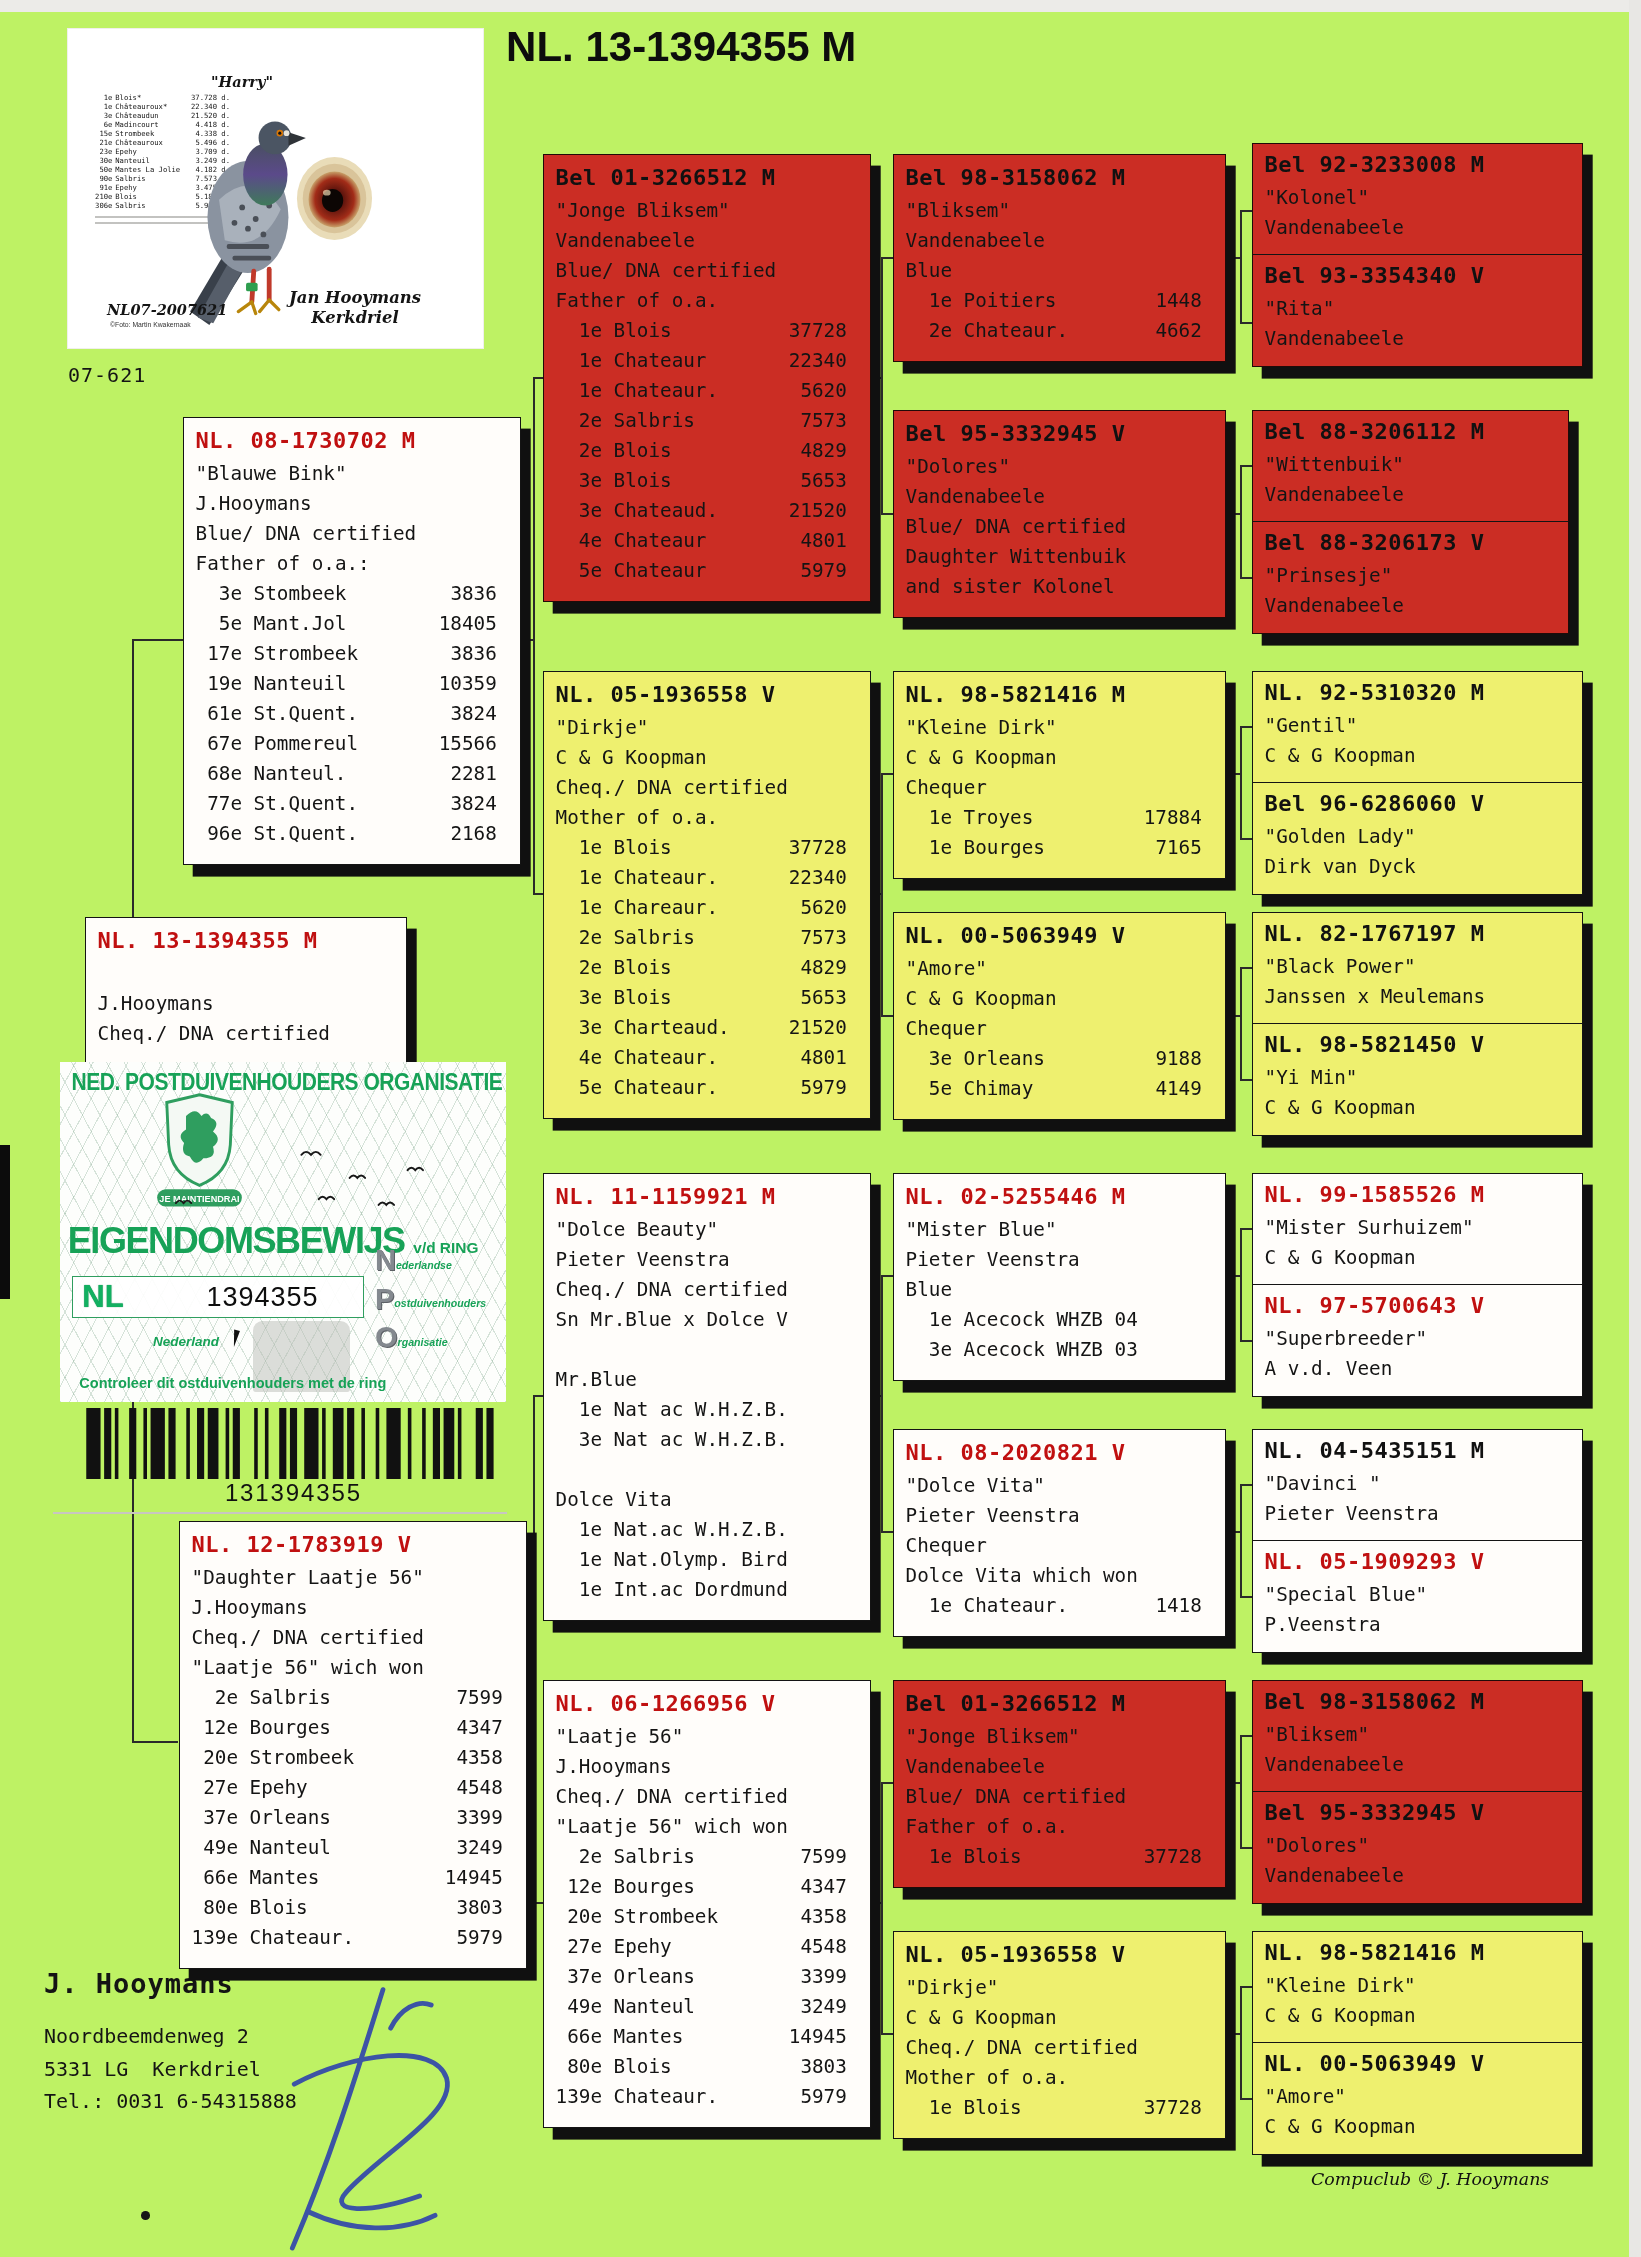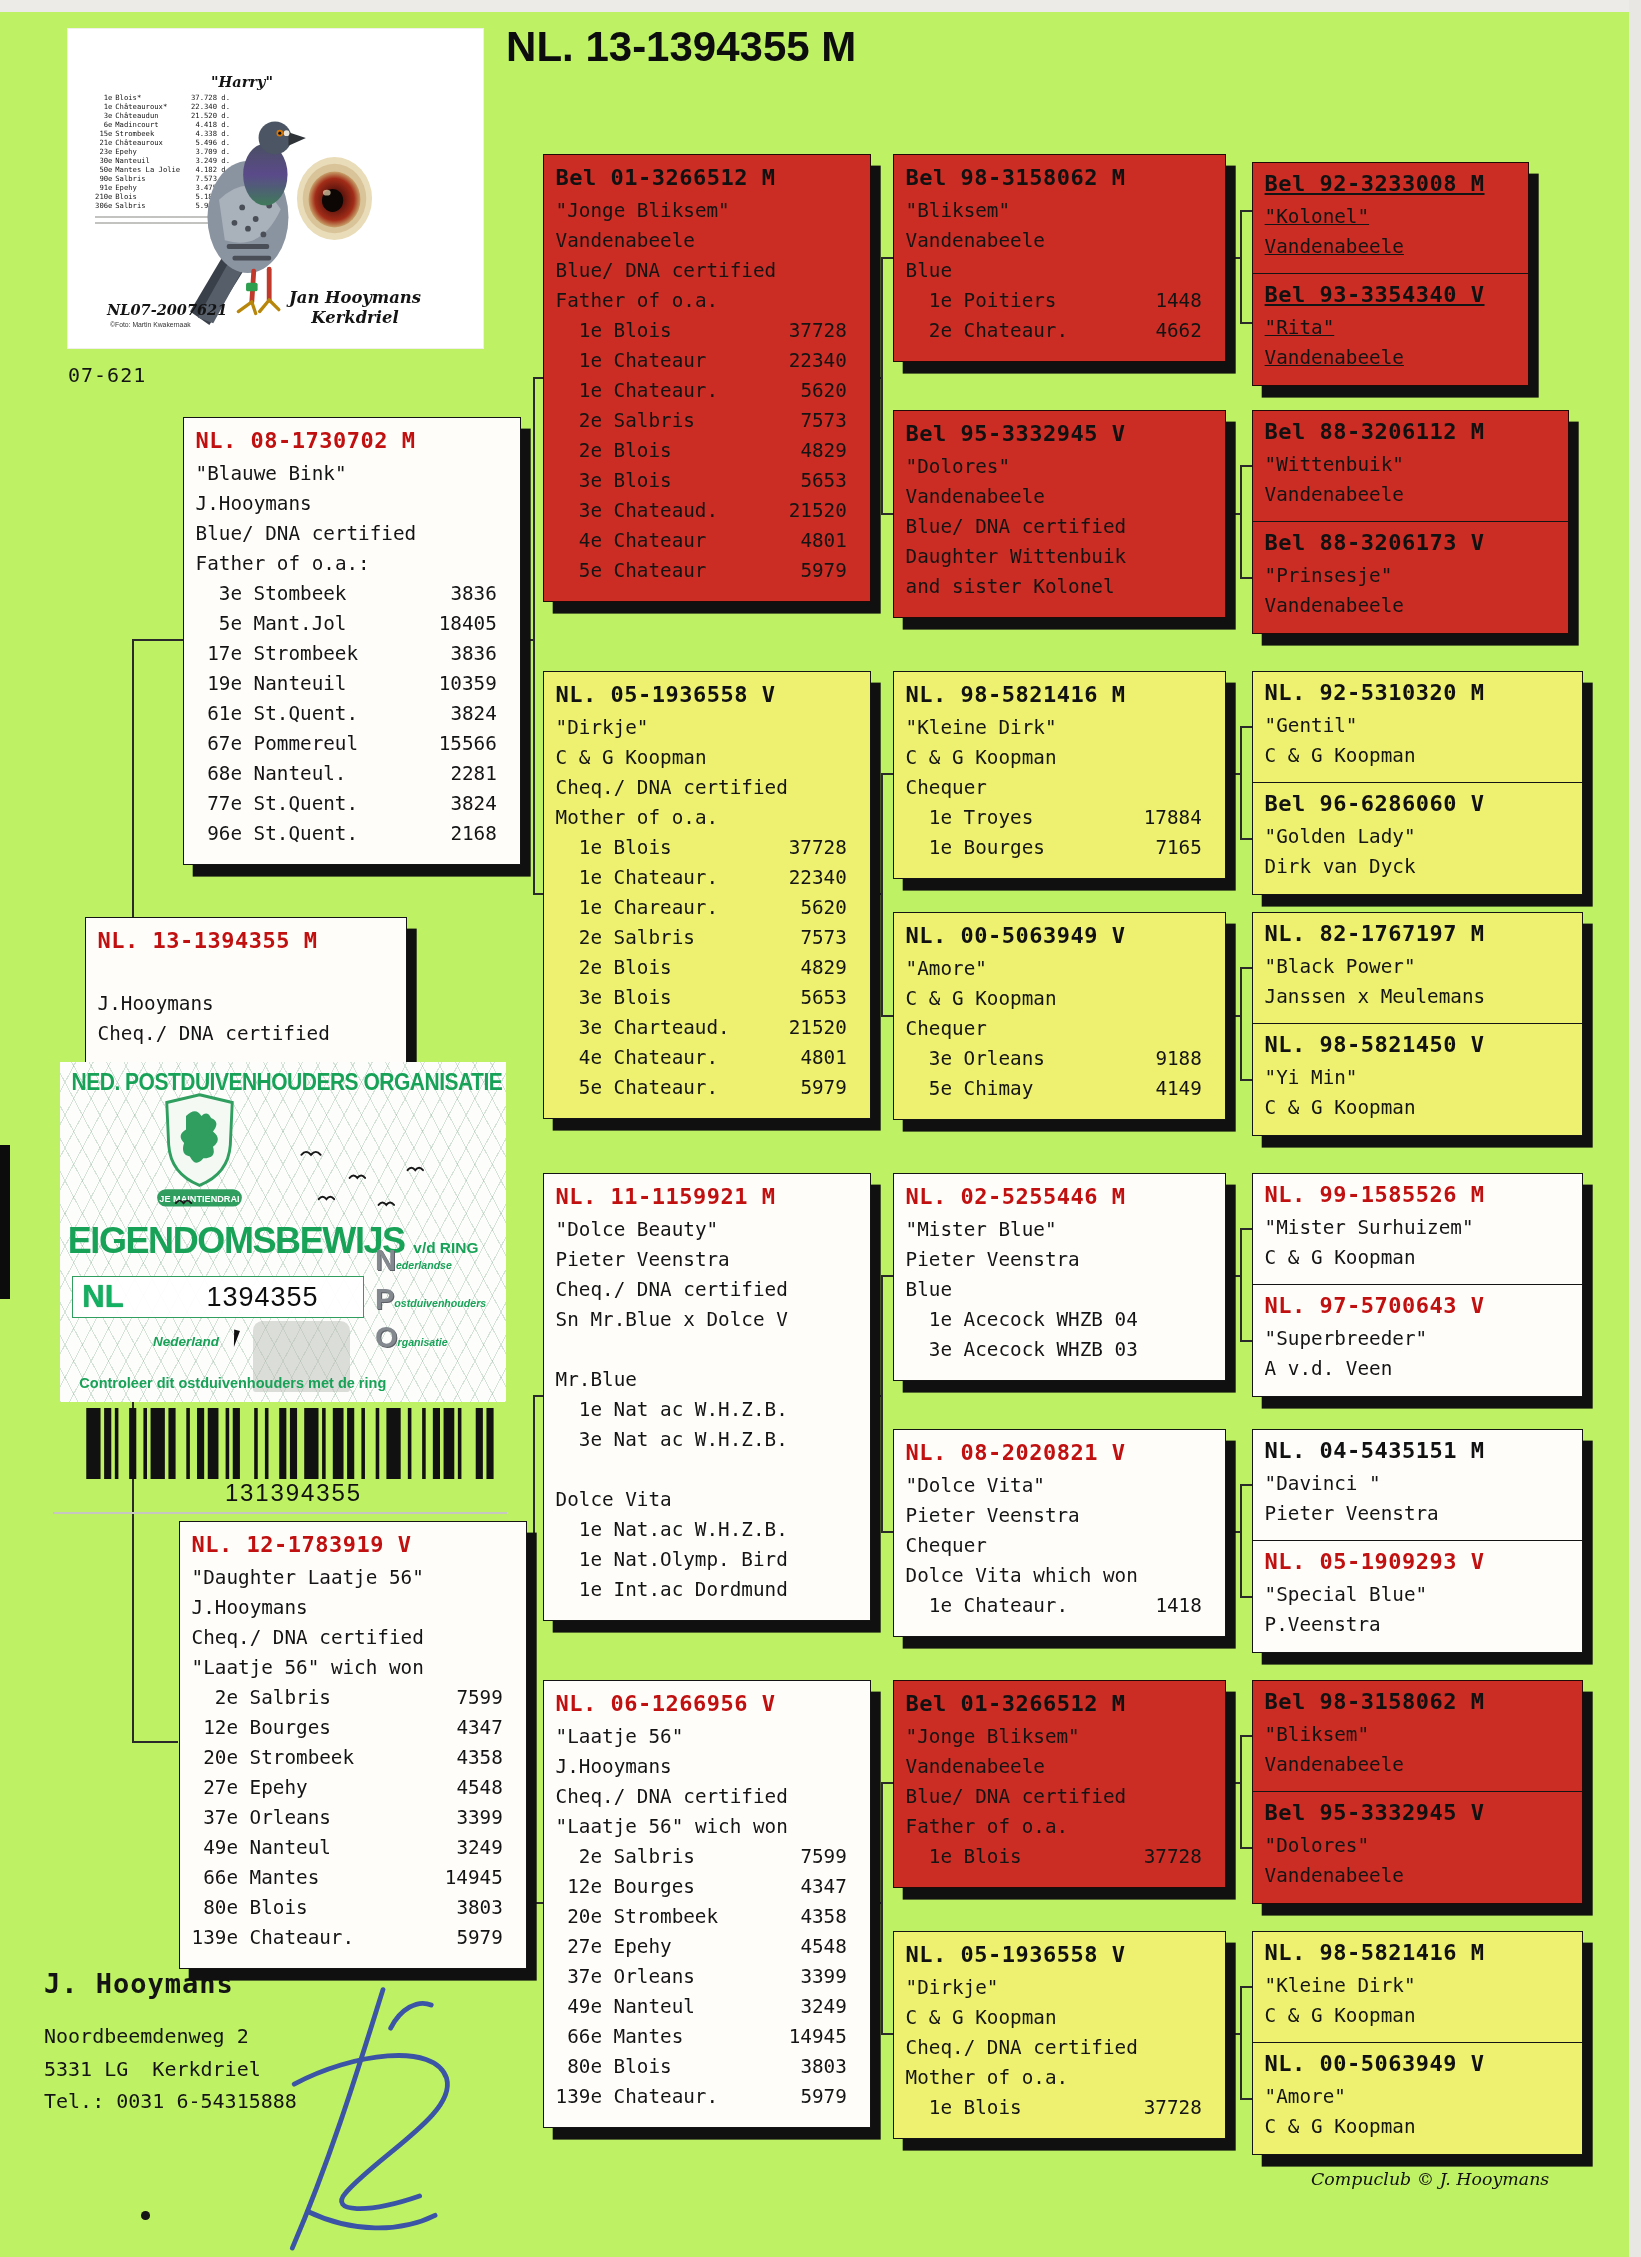--- a/index.html
+++ b/index.html
@@ -487,21 +487,21 @@
         <div class="rr"><span class="rp">1e</span><span class="rn">Blois</span><span class="rc">37728</span></div>
       </div>
       <div class="box yellow" style="left: 893px; top: 1931px; width: 333px;">
         <div class="bh blackh">NL. 05-1936558 V</div>
         <div class="line">"Dirkje"</div>
         <div class="line">C &amp; G Koopman</div>
         <div class="line">Cheq./ DNA certified</div>
         <div class="line">Mother of o.a.</div>
         <div class="rr"><span class="rp">1e</span><span class="rn">Blois</span><span class="rc">37728</span></div>
       </div>
-      <div class="box red pairbox" style="left: 1252px; top: 162px; width: 277px; text-decoration: underline;">
+      <div class="box red pairbox" style="left: 1252px; top: 143px; width: 331px;">
         <div class="part">
           <div class="bh blackh">Bel 92-3233008 M</div>
           <div class="line">"Kolonel"</div>
           <div class="line">Vandenabeele</div>
         </div>
         <div class="part">
           <div class="bh blackh">Bel 93-3354340 V</div>
           <div class="line">"Rita"</div>
           <div class="line">Vandenabeele</div>
         </div>

